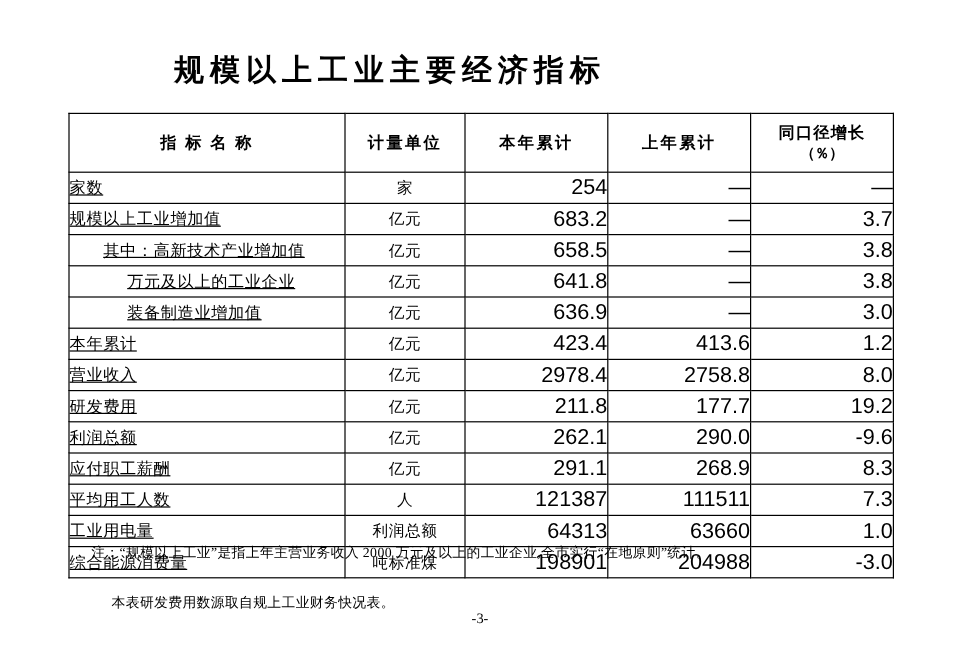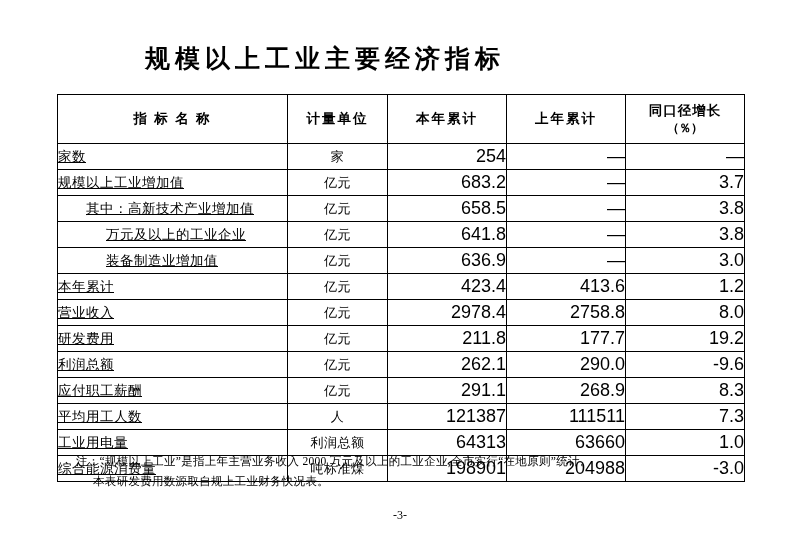--- a/index.html
+++ b/index.html
@@ -97,21 +97,21 @@
   .notes {
     position: absolute;
     top: 452px;
     left: 57px;
     width: 690px;
     font-size: 11.5px;
     line-height: 1.7;
     letter-spacing: 0.3px;
   }
   .notes .n-line1 { padding-left: 19px; }
-  .notes .n-line2 { padding-left: 36px; }
+  .notes .n-line2 { padding-left: 36px; margin-top: 22px; }
   .page-num {
     position: absolute;
     top: 508px;
     left: 0;
     width: 800px;
     text-align: center;
     font-size: 12px;
   }
   col.w-name { width: 230px; }
   col.w-unit { width: 100px; }

